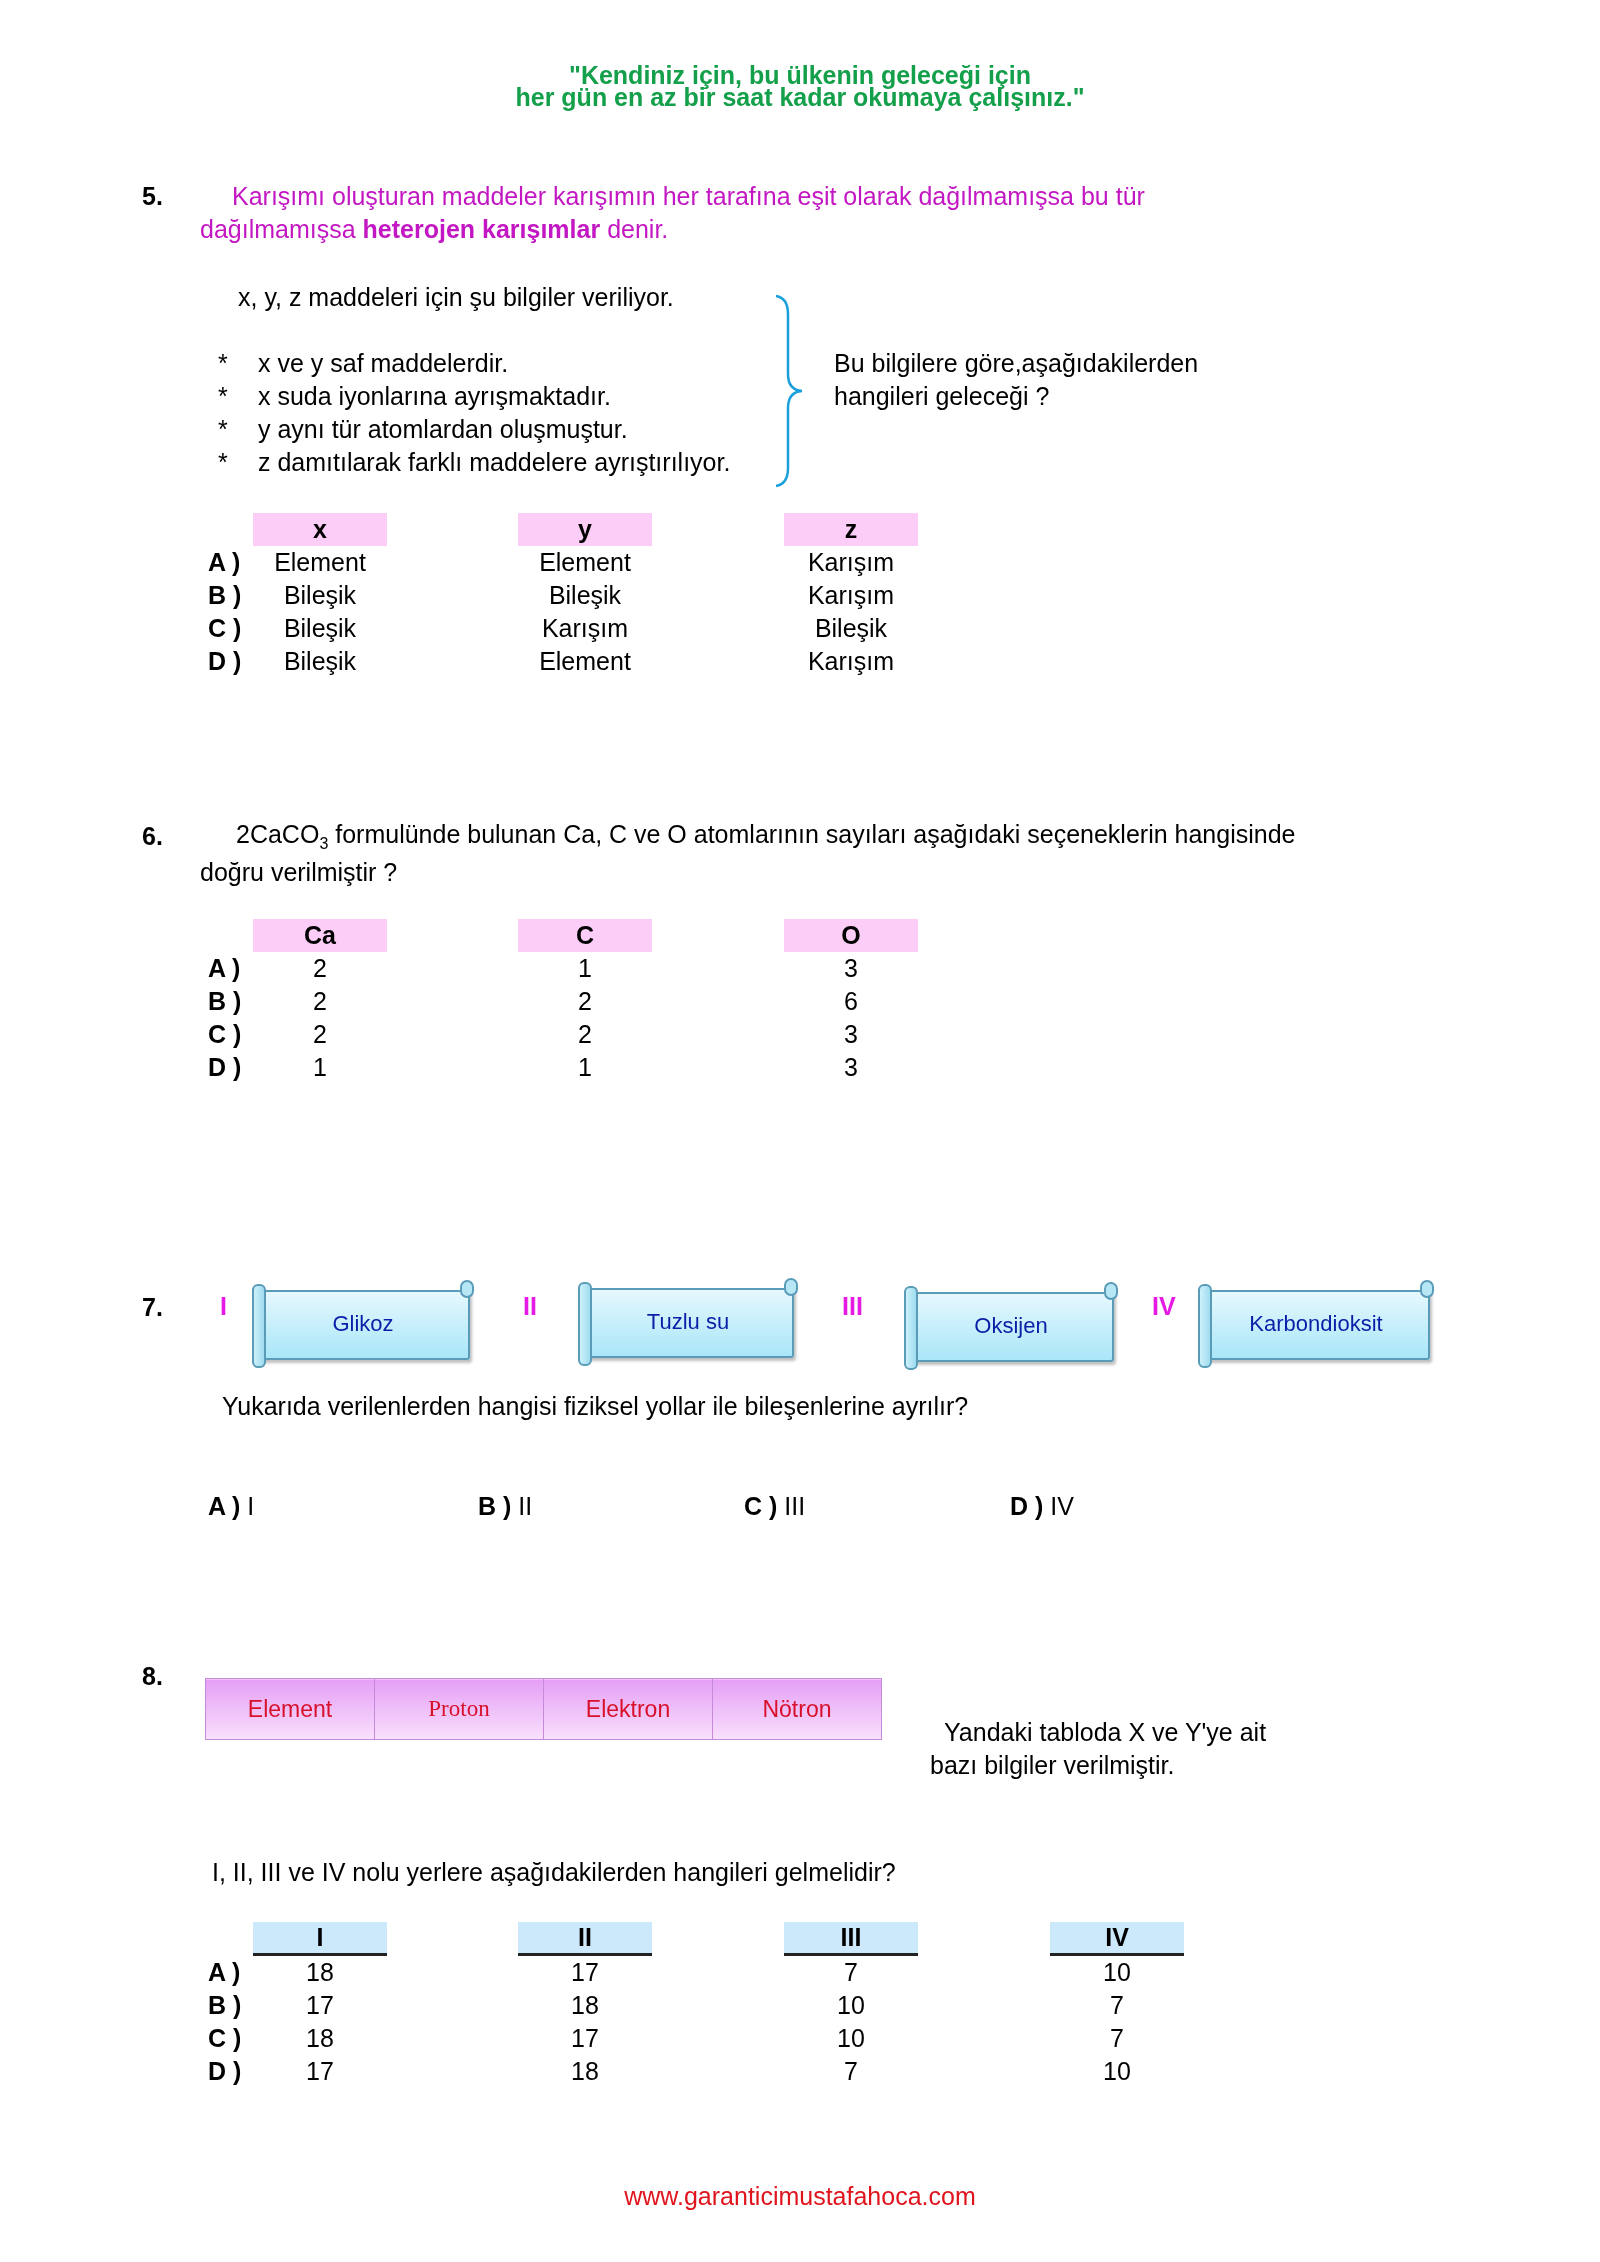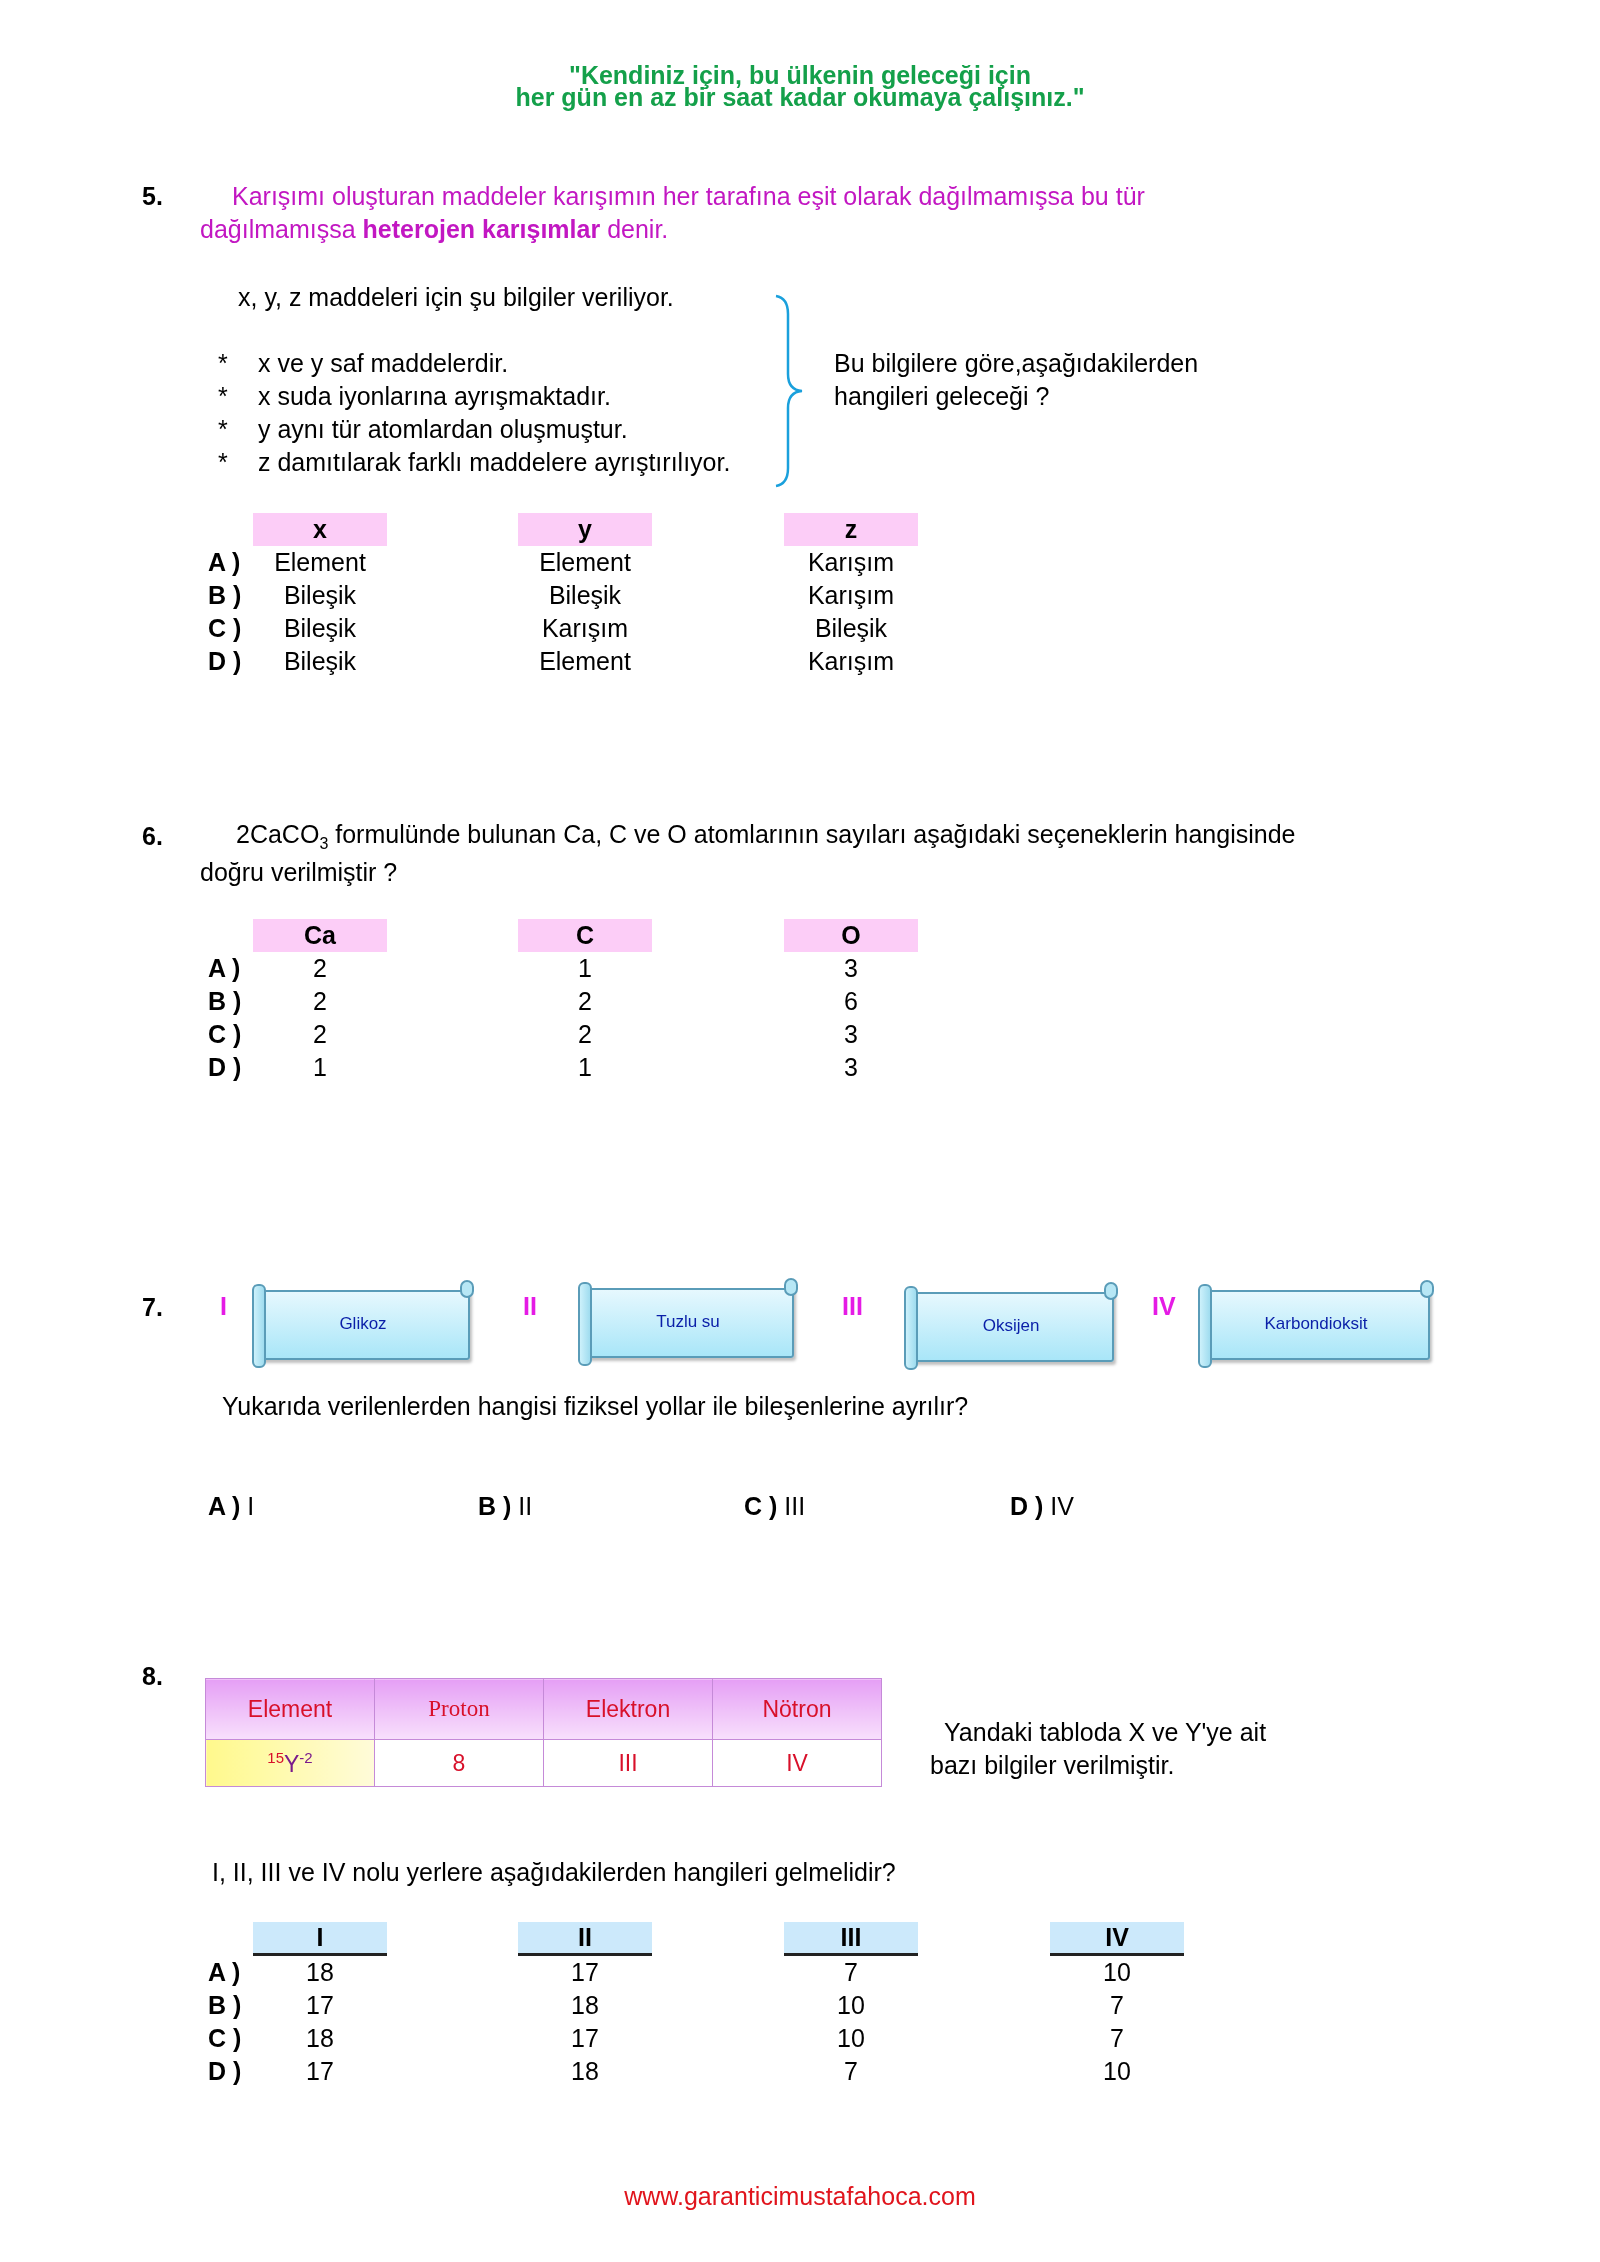--- a/index.html
+++ b/index.html
@@ -10,21 +10,21 @@
   .qnum { font-weight: bold; font-size: 25px; }
   .txt { font-size: 25px; line-height: 33px; white-space: nowrap; }
   .magenta { color: #c217c2; }
   .opt-label { font-weight: bold; font-size: 25px; }
   .hdr-pink { background: #fccdf7; font-weight: bold; font-size: 25px; text-align: center; height: 33px; line-height: 33px; width: 134px; }
   .hdr-blue { background: #cce9fb; font-weight: bold; font-size: 25px; text-align: center; height: 31px; line-height: 31px; width: 134px; border-bottom: 3px solid #222; }
   .cell { font-size: 25px; text-align: center; width: 134px; line-height: 33px; }
   .roman { color: #e51be5; font-weight: bold; font-size: 25px; }
   .scroll { height: 66px; border: 2px solid #5a9cb8; border-radius: 3px;
             background: linear-gradient(#e6f8fe, #a9e6f8); box-shadow: 2px 3px 3px rgba(0,0,0,0.25);
-            color: #0a1fa8; font-size: 17px; text-align: center; line-height: 64px; }
+            color: #0a1fa8; font-size: 22px; text-align: center; line-height: 64px; }
   .scroll::before { content: ""; position: absolute; left: -6px; top: -8px; width: 10px; height: 80px;
             border: 2px solid #5a9cb8; border-radius: 6px; background: linear-gradient(90deg,#cdf1fb,#9fdcef); }
   .scroll::after { content: ""; position: absolute; right: -6px; top: -12px; width: 10px; height: 14px;
             border: 2px solid #5a9cb8; border-radius: 7px; background: #b7e7f5; }
   table.q8 { border-collapse: collapse; font-size: 23px; }
   table.q8 td { border: 1px solid #c58ad8; text-align: center; color: #d8102a; height: 44px; }
   table.q8 tr.head td { height: 58px; background: linear-gradient(#e59ff5, #f8e0fc); }
   table.q8 td.elem { background: linear-gradient(90deg, #fff98c, #fffbd9); }
   .sym { color: #7a1a8c; }
   sup.iso { color: #d8102a; font-size: 15px; }
@@ -162,26 +162,20 @@
   <div class="abs qnum" style="left:142px; top:1662px;">8.</div>
 
   <table class="abs q8" style="left:205px; top:1678px; width:677px;">
     <tbody>
         <tr class="head">
       <td style="width:25%;">Element</td>
       <td style="width:25%;font-family:Liberation Serif, serif;">Proton</td>
       <td style="width:25%;">Elektron</td>
       <td style="width:25%;">Nötron</td>
     </tr>
-    <tr>
-      <td class="elem"><sup class="iso">15</sup><span class="sym">Y</span><sup class="iso" style="color:#7a1a8c;">-2</sup></td>
-      <td>8</td>
-      <td>III</td>
-      <td>IV</td>
-    </tr>
   </tbody>
     </table>
 
   <div class="abs txt" style="left:944px; top:1716px;">Yandaki tabloda X ve Y'ye ait</div>
   <div class="abs txt" style="left:930px; top:1749px;">bazı bilgiler verilmiştir.</div>
 
   <div class="abs txt" style="left:212px; top:1856px;">I, II, III ve IV nolu yerlere aşağıdakilerden hangileri gelmelidir?</div>
 
   <div class="abs hdr-blue" style="left:253px; top:1922px;">I</div>
   <div class="abs hdr-blue" style="left:518px; top:1922px;">II</div>

